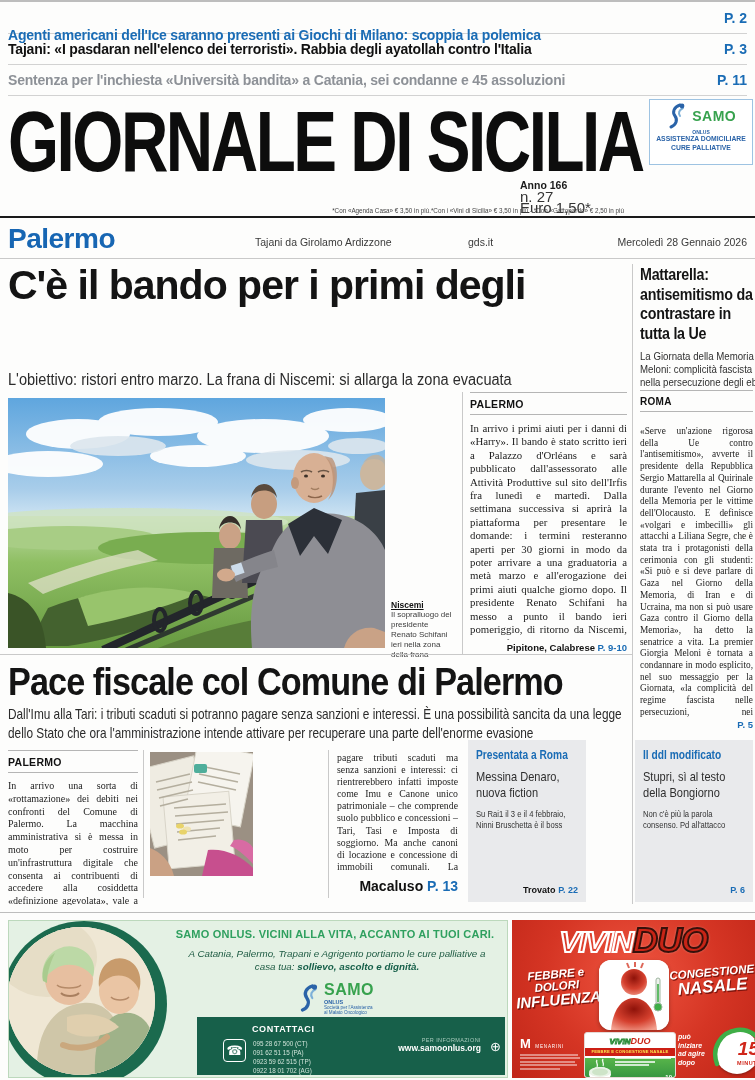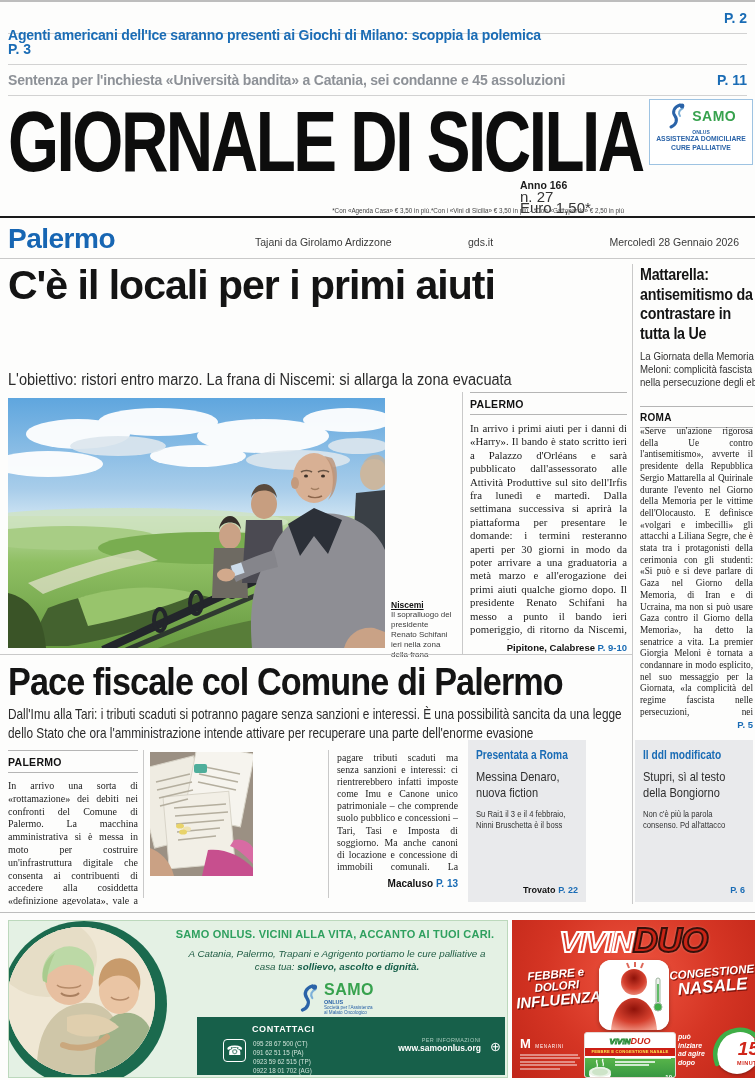--- a/index.html
+++ b/index.html
@@ -123,20 +123,21 @@
 
 <div class="page">
 
   <div class="hr" style="left:0;right:0;top:0;height:2px;background:#bdbdbd"></div>
 
   <div class="strip" style="top:3px">
     <span class="strip-t c-blue">Agenti americani dell'Ice saranno presenti ai Giochi di Milano: scoppia la polemica</span>
     <span class="strip-p">P. 2</span>
   </div>
   <div class="strip" style="top:34px">
+    <span class="strip-t c-black">Tajani: «I pasdaran nell'elenco dei terroristi». Rabbia degli ayatollah contro l'Italia</span>
     <span class="strip-p">P. 3</span>
   </div>
   <div class="strip" style="top:65px">
     <span class="strip-t c-gray">Sentenza per l'inchiesta «Università bandita» a Catania, sei condanne e 45 assoluzioni</span>
     <span class="strip-p">P. 11</span>
   </div>
 
   <div class="masthead">GIORNALE DI SICILIA</div>
 
   <div class="mast-samo">
@@ -155,25 +156,25 @@
     <div class="a">Anno 166</div>
     <div class="b">n. 27</div>
     <div class="b">Euro 1,50*</div>
   </div>
   <div class="price-note">*Con «Agenda Casa» € 3,50 in più.*Con i «Vini di Sicilia» € 3,50 in più - *Con «Gattopardo» € 2,50 in più</div>
 
   <div class="blackline"></div>
   <div class="city">Palermo</div>
   <div class="bar-small" style="left:255px">Tajani da Girolamo Ardizzone</div>
   <div class="bar-small" style="left:468px">gds.it</div>
-  <div class="bar-small" style="right:16px">Mercoledì 28 Gennaio 2026</div>
+  <div class="bar-small" style="right:8px">Mercoledì 28 Gennaio 2026</div>
   <div class="hr" style="left:0;right:0;top:258px"></div>
 
   <div class="lead-h">
-    <span>C'è il locali per i primi aiuti</span>
+    <span>C'è il bando per i primi degli</span>
   </div>
   <div class="deck1">L'obiettivo: ristori entro marzo. La frana di Niscemi: si allarga la zona evacuata</div>
 
   <div class="photo-frame" style="left:8px;top:398px;width:377px;height:250px">
     <svg width="377" height="250" viewBox="0 0 377 250">
       <defs>
         <linearGradient id="sky" x1="0" y1="0" x2="0" y2="1">
           <stop offset="0" stop-color="#5fa6de"></stop>
             <stop offset="0.7" stop-color="#a8cdea"></stop>
             <stop offset="1" stop-color="#dcecf6"></stop>
@@ -265,21 +266,21 @@
   </div>
 
   <div class="vr" style="left:632px;top:264px;height:640px"></div>
 
   <div class="rail-h">Mattarella: antisemitismo da contrastare in tutta la Ue</div>
   <div class="rail-deck">
     <span>La Giornata della Memoria</span>
     <span>Meloni: complicità fascista</span>
     <span>nella persecuzione degli ebrei</span>
   </div>
-  <div class="kicker" style="left:640px;top:406px;width:113px;font-size:10px">ROMA</div>
+  <div class="kicker" style="left:640px;top:390px;width:113px;font-size:10px">ROMA</div>
   <div class="bodytxt" style="left:640px;top:426px;width:113px;height:292px;font-size:9.3px;line-height:11.7px">«Serve un'azione rigorosa della Ue contro l'antisemitismo», avverte il presidente della Repubblica Sergio Mattarella al Quirinale durante l'evento nel Giorno della Memoria per le vittime dell'Olocausto. E definisce «volgari e imbecilli» gli attacchi a Liliana Segre, che è stata tra i protagonisti della cerimonia con gli studenti: «Si può e si deve parlare di Gaza nel Giorno della Memoria, di Iran e di Ucraina, ma non si può usare Gaza contro il Giorno della Memoria», ha detto la senatrice a vita. La premier Giorgia Meloni è tornata a condannare in modo esplicito, nel suo messaggio per la Giornata, «la complicità del regime fascista nelle persecuzioni, nei rastrellamenti, nelle deportazioni. Una pagina buia della storia italiana, sigillata dall'ignominia delle leggi razziali del 1938». Al Senato è stato incardinato in commissione il testo base della nuova legge contro l'antisemitismo. Proteste dei pro Pal in varie città.</div>
   <div class="byline" style="left:640px;top:719px;width:113px">
     <span class="p">P. 5</span>
   </div>
 
   <div class="hr" style="left:0;width:632px;top:654px"></div>
   <div class="pace-h">Pace fiscale col Comune di Palermo</div>
   <div class="deck2">Dall'Imu alla Tari: i tributi scaduti si potranno pagare senza sanzioni e interessi. È una possibilità sancita da una legge dello Stato che ora l'amministrazione intende attivare per recuperare una parte dell'enorme evasione</div>
 
   <div class="kicker" style="left:8px;top:750px;width:130px">PALERMO</div>
@@ -316,21 +317,21 @@
       <path d="M0,96 C10,100 20,108 24,124 L0,124 Z" fill="#caa184"></path>
       <path d="M58,98 C74,96 92,104 103,116 L103,124 L52,124 Z" fill="#c74f8e"></path>
       <path d="M84,88 C92,86 100,90 103,96 L103,112 C94,102 86,96 80,94 Z" fill="#d86ba3"></path>
     </svg>
   </div>
 
 
   <div class="vr" style="left:328px;top:750px;height:148px"></div>
 
   <div class="bodytxt" style="left:337px;top:752px;width:121px;height:122px;font-size:9.8px;line-height:12.1px">pagare tributi scaduti ma senza sanzioni e interessi: ci rientrerebbero infatti imposte come Imu e Canone unico patrimoniale – che comprende suolo pubblico e concessioni – Tari, Tasi e Imposta di soggiorno. Ma anche canoni di locazione e concessione di immobili comunali. La possibilità è concessa agli enti locali dalla legge statale di Bilancio.</div>
-  <div class="byline" style="left:337px;top:878px;width:121px;font-size:10px">
+  <div class="byline" style="left:337px;top:878px;width:121px;font-size:14px">
     <span class="n">Macaluso</span>
     <span class="p">P. 13</span>
   </div>
 
   <div class="gbox" style="left:468px;top:740px">
     <div class="gk">Presentata a Roma</div>
     <div class="gt">Messina Denaro, nuova fiction</div>
     <div class="gs">Su Rai1 il 3 e il 4 febbraio, Ninni Bruschetta è il boss</div>
     <div class="gb">
       <span class="n">Trovato</span>

